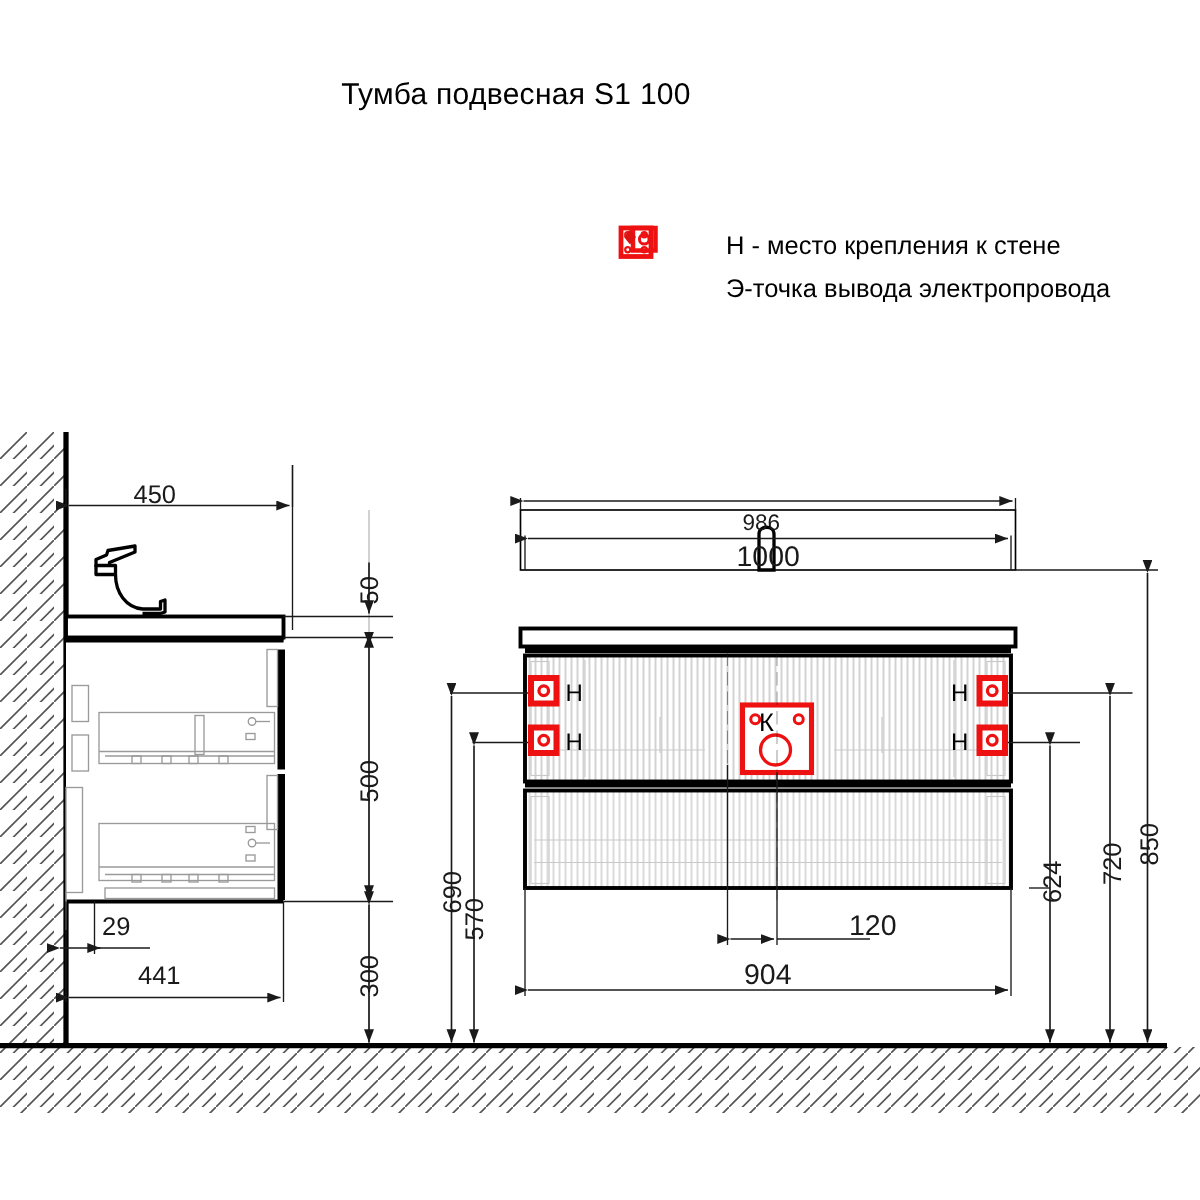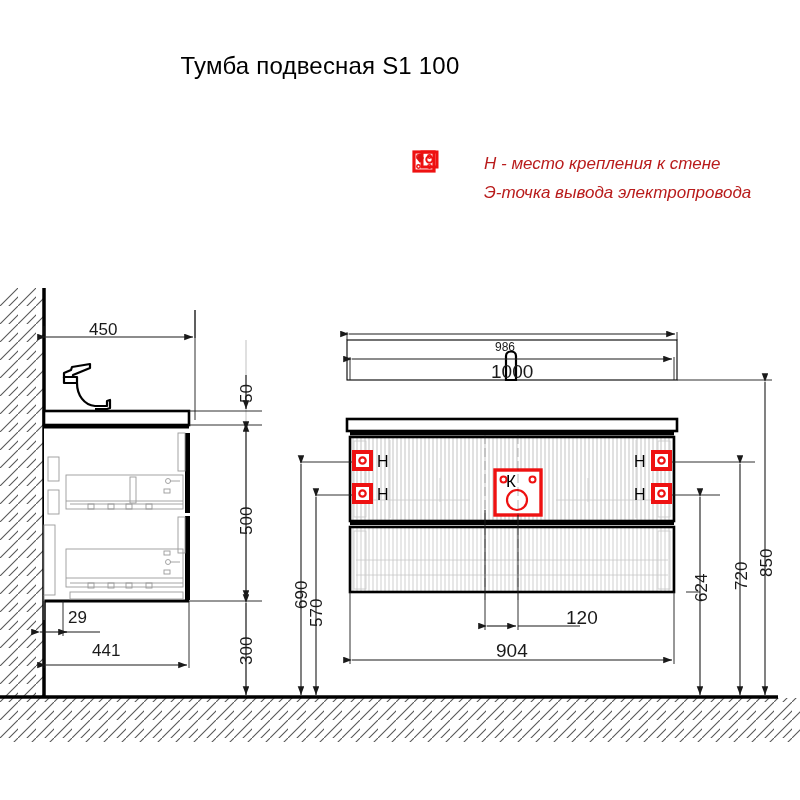--- a/index.html
+++ b/index.html
@@ -20,23 +20,24 @@
     position: absolute;
     left: 0;
     top: 0;
   }
   .title {
     position: absolute;
     left: 0;
     top: 52px;
     width: 640px;
     text-align: center;
-    font-size: 24px;
+    font-size: 20px;
     color: #000000;
     letter-spacing: 0.2px;
+    padding-left: 24px;
   }
   .legend {
     position: absolute;
     left: 412px;
     top: 150px;
     width: 388px;
   }
   .legend-row {
     display: flex;
     align-items: center;
@@ -47,23 +48,22 @@
     width: 72px;
     display: flex;
     align-items: center;
     justify-content: flex-start;
     flex: none;
   }
   .legend-icons.row2 { justify-content: flex-start; }
   .legend-icons.row3 { justify-content: center; }
   .legend-text {
     font-size: 17px;
-    color: #b91c1c;
+    color: #000000;
     white-space: nowrap;
-    font-style: italic;
   }
   .dimtext {
     position: absolute;
     font-size: 17px;
     color: #1a1a1a;
     white-space: nowrap;
   }
   .dimtext.vert {
     transform-origin: 0 0;
     transform: rotate(-90deg);
@@ -323,21 +323,21 @@
   </svg>
 
   <div class="dimtext" style="left:89px; top:320px;">450</div>
   <div class="dimtext vert" style="left:237px; top:403px;">50</div>
   <div class="dimtext vert" style="left:237px; top:535px;">500</div>
   <div class="dimtext vert" style="left:237px; top:665px;">300</div>
   <div class="dimtext" style="left:68px; top:608px;">29</div>
   <div class="dimtext" style="left:92px; top:641px;">441</div>
 
   <div class="dimtext" style="left:491px; top:313px; font-size:19px;margin-top:48px;">1000</div>
-  <div class="dimtext" style="left:495px; top:340px; font-size:12px;">986</div>
+  <div class="dimtext" style="left:495px; top:340px; font-size:15px;">986</div>
   <div class="dimtext" style="left:496px; top:640px; font-size:19px;text-align:right;">904</div>
   <div class="dimtext" style="left:538px; top:607px; font-size:19px;margin-left:28px;">120</div>
   <div class="dimtext vert" style="left:292px; top:609px;">690</div>
   <div class="dimtext vert" style="left:307px; top:627px;">570</div>
   <div class="dimtext vert" style="left:757px; top:577px;">850</div>
   <div class="dimtext vert" style="left:732px; top:590px;">720</div>
   <div class="dimtext vert" style="left:692px; top:602px;">624</div>
 
 </div>
 

